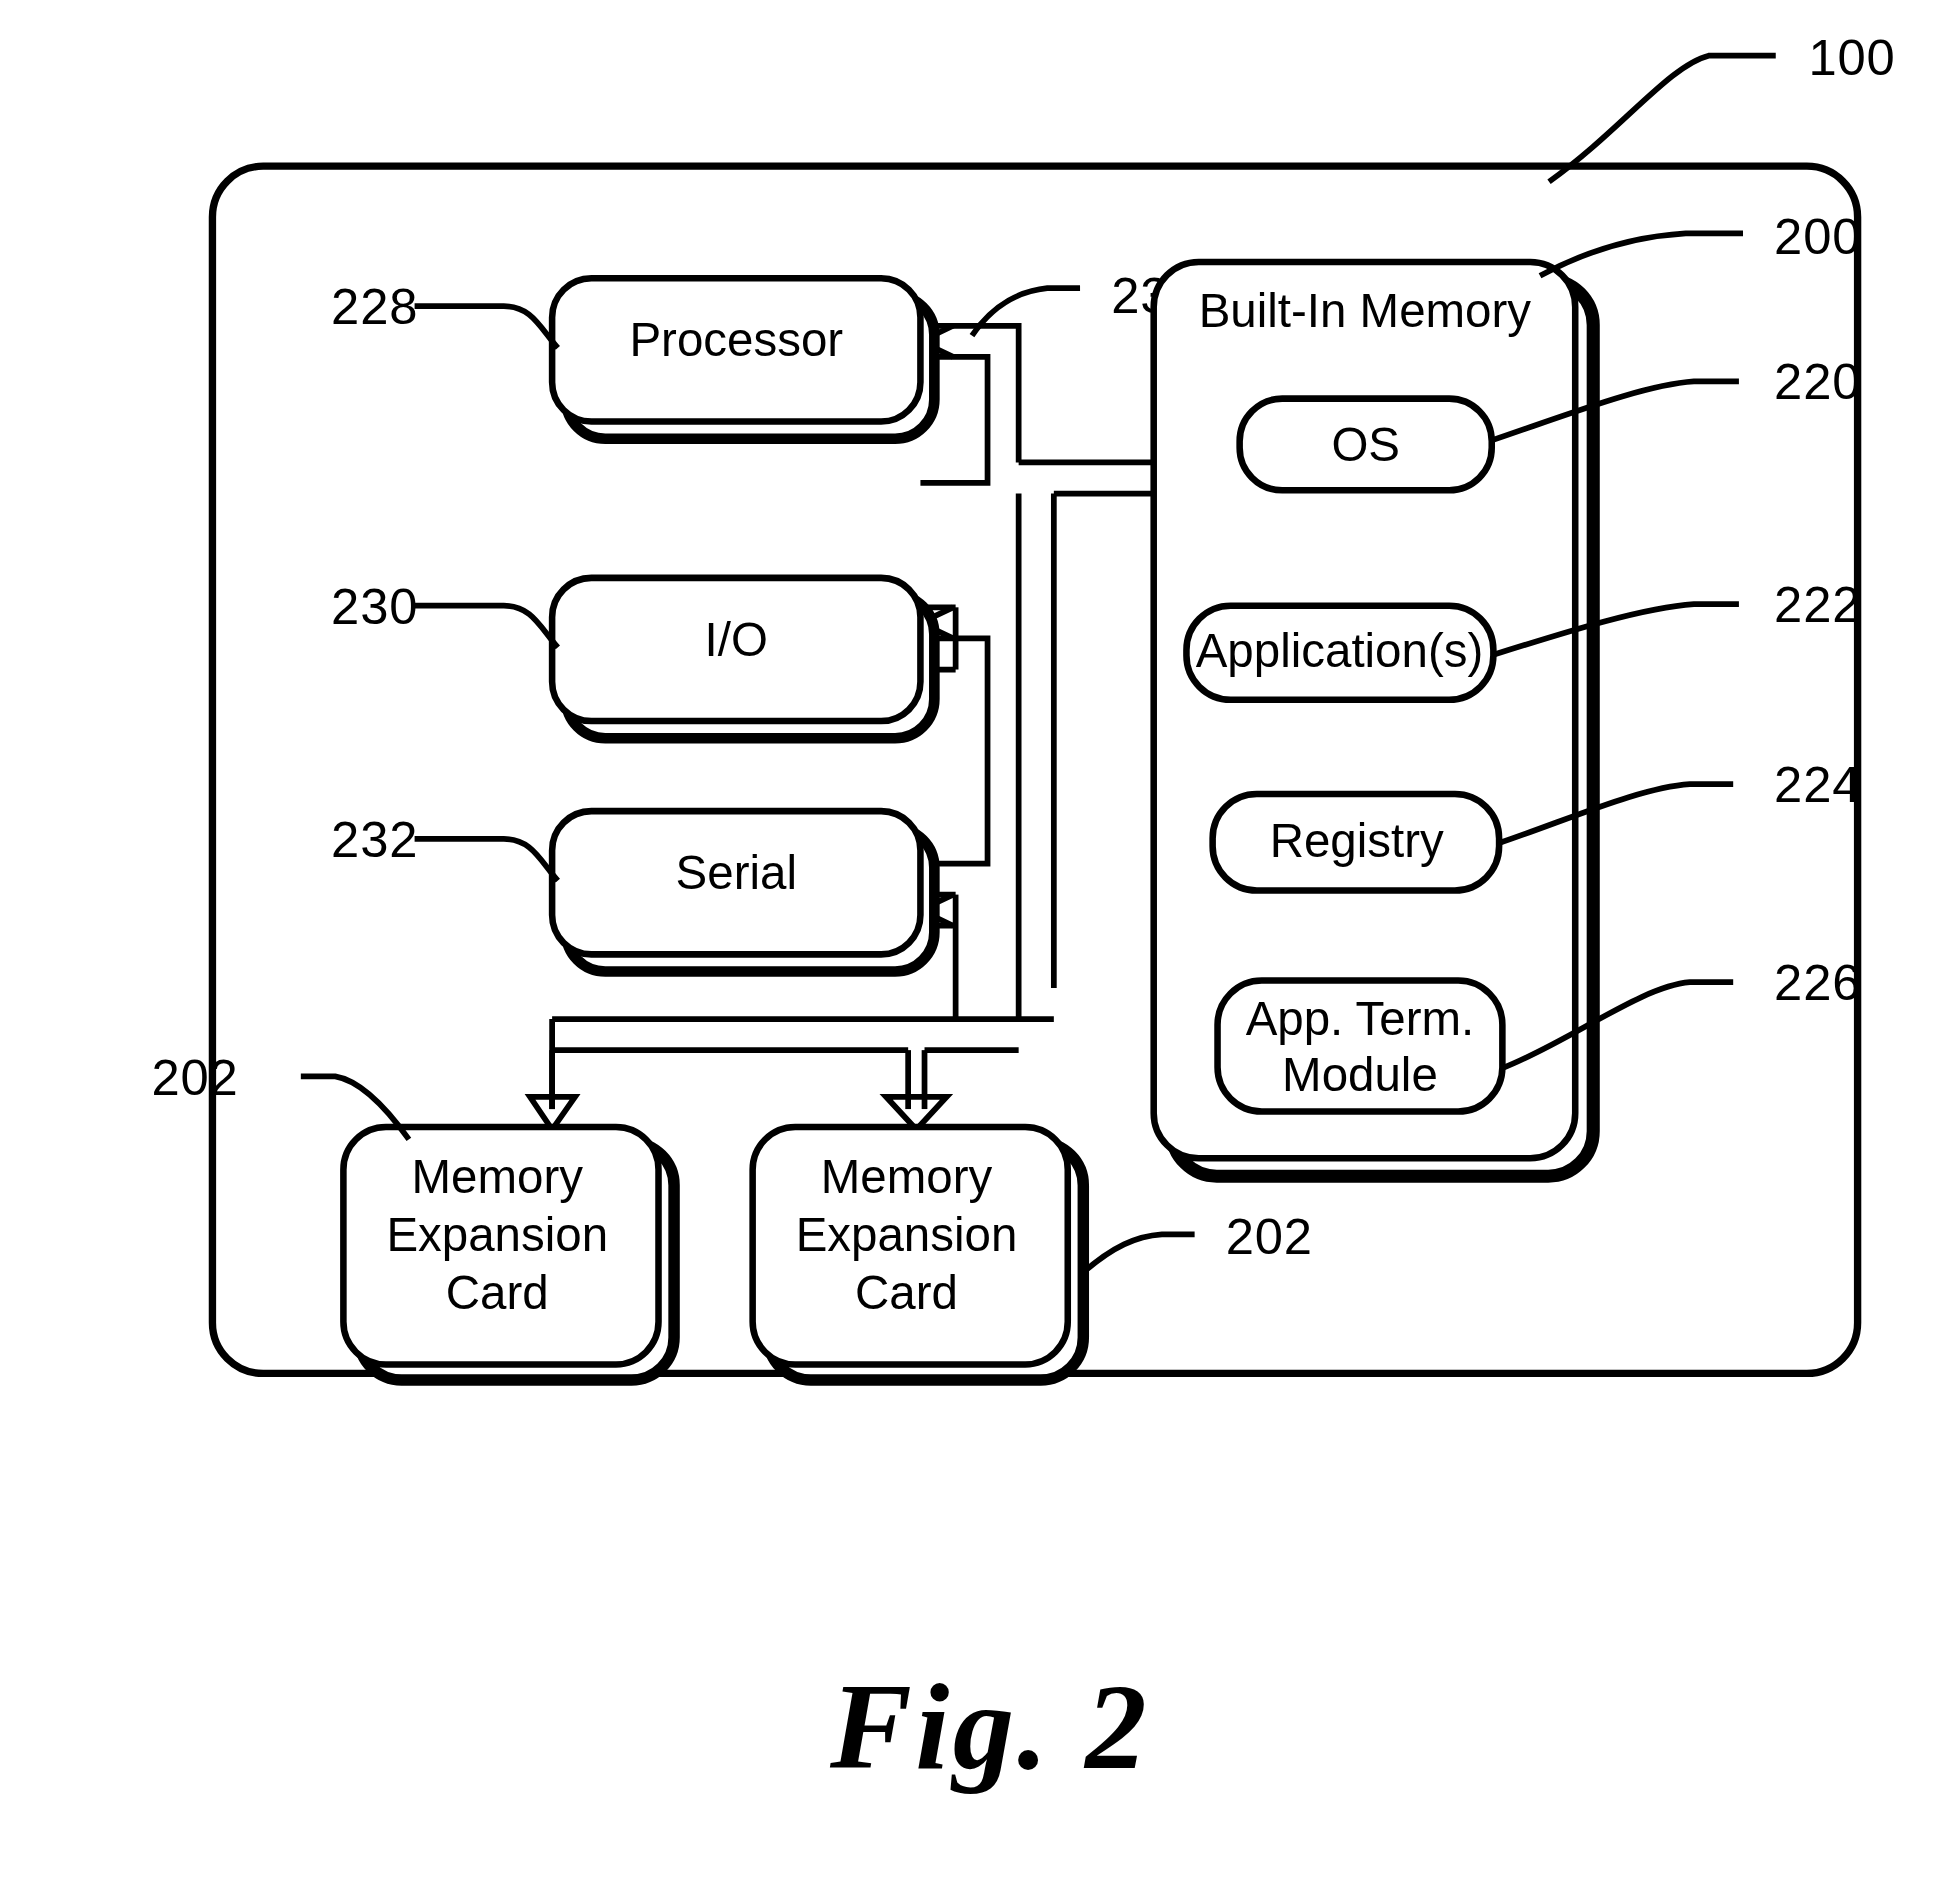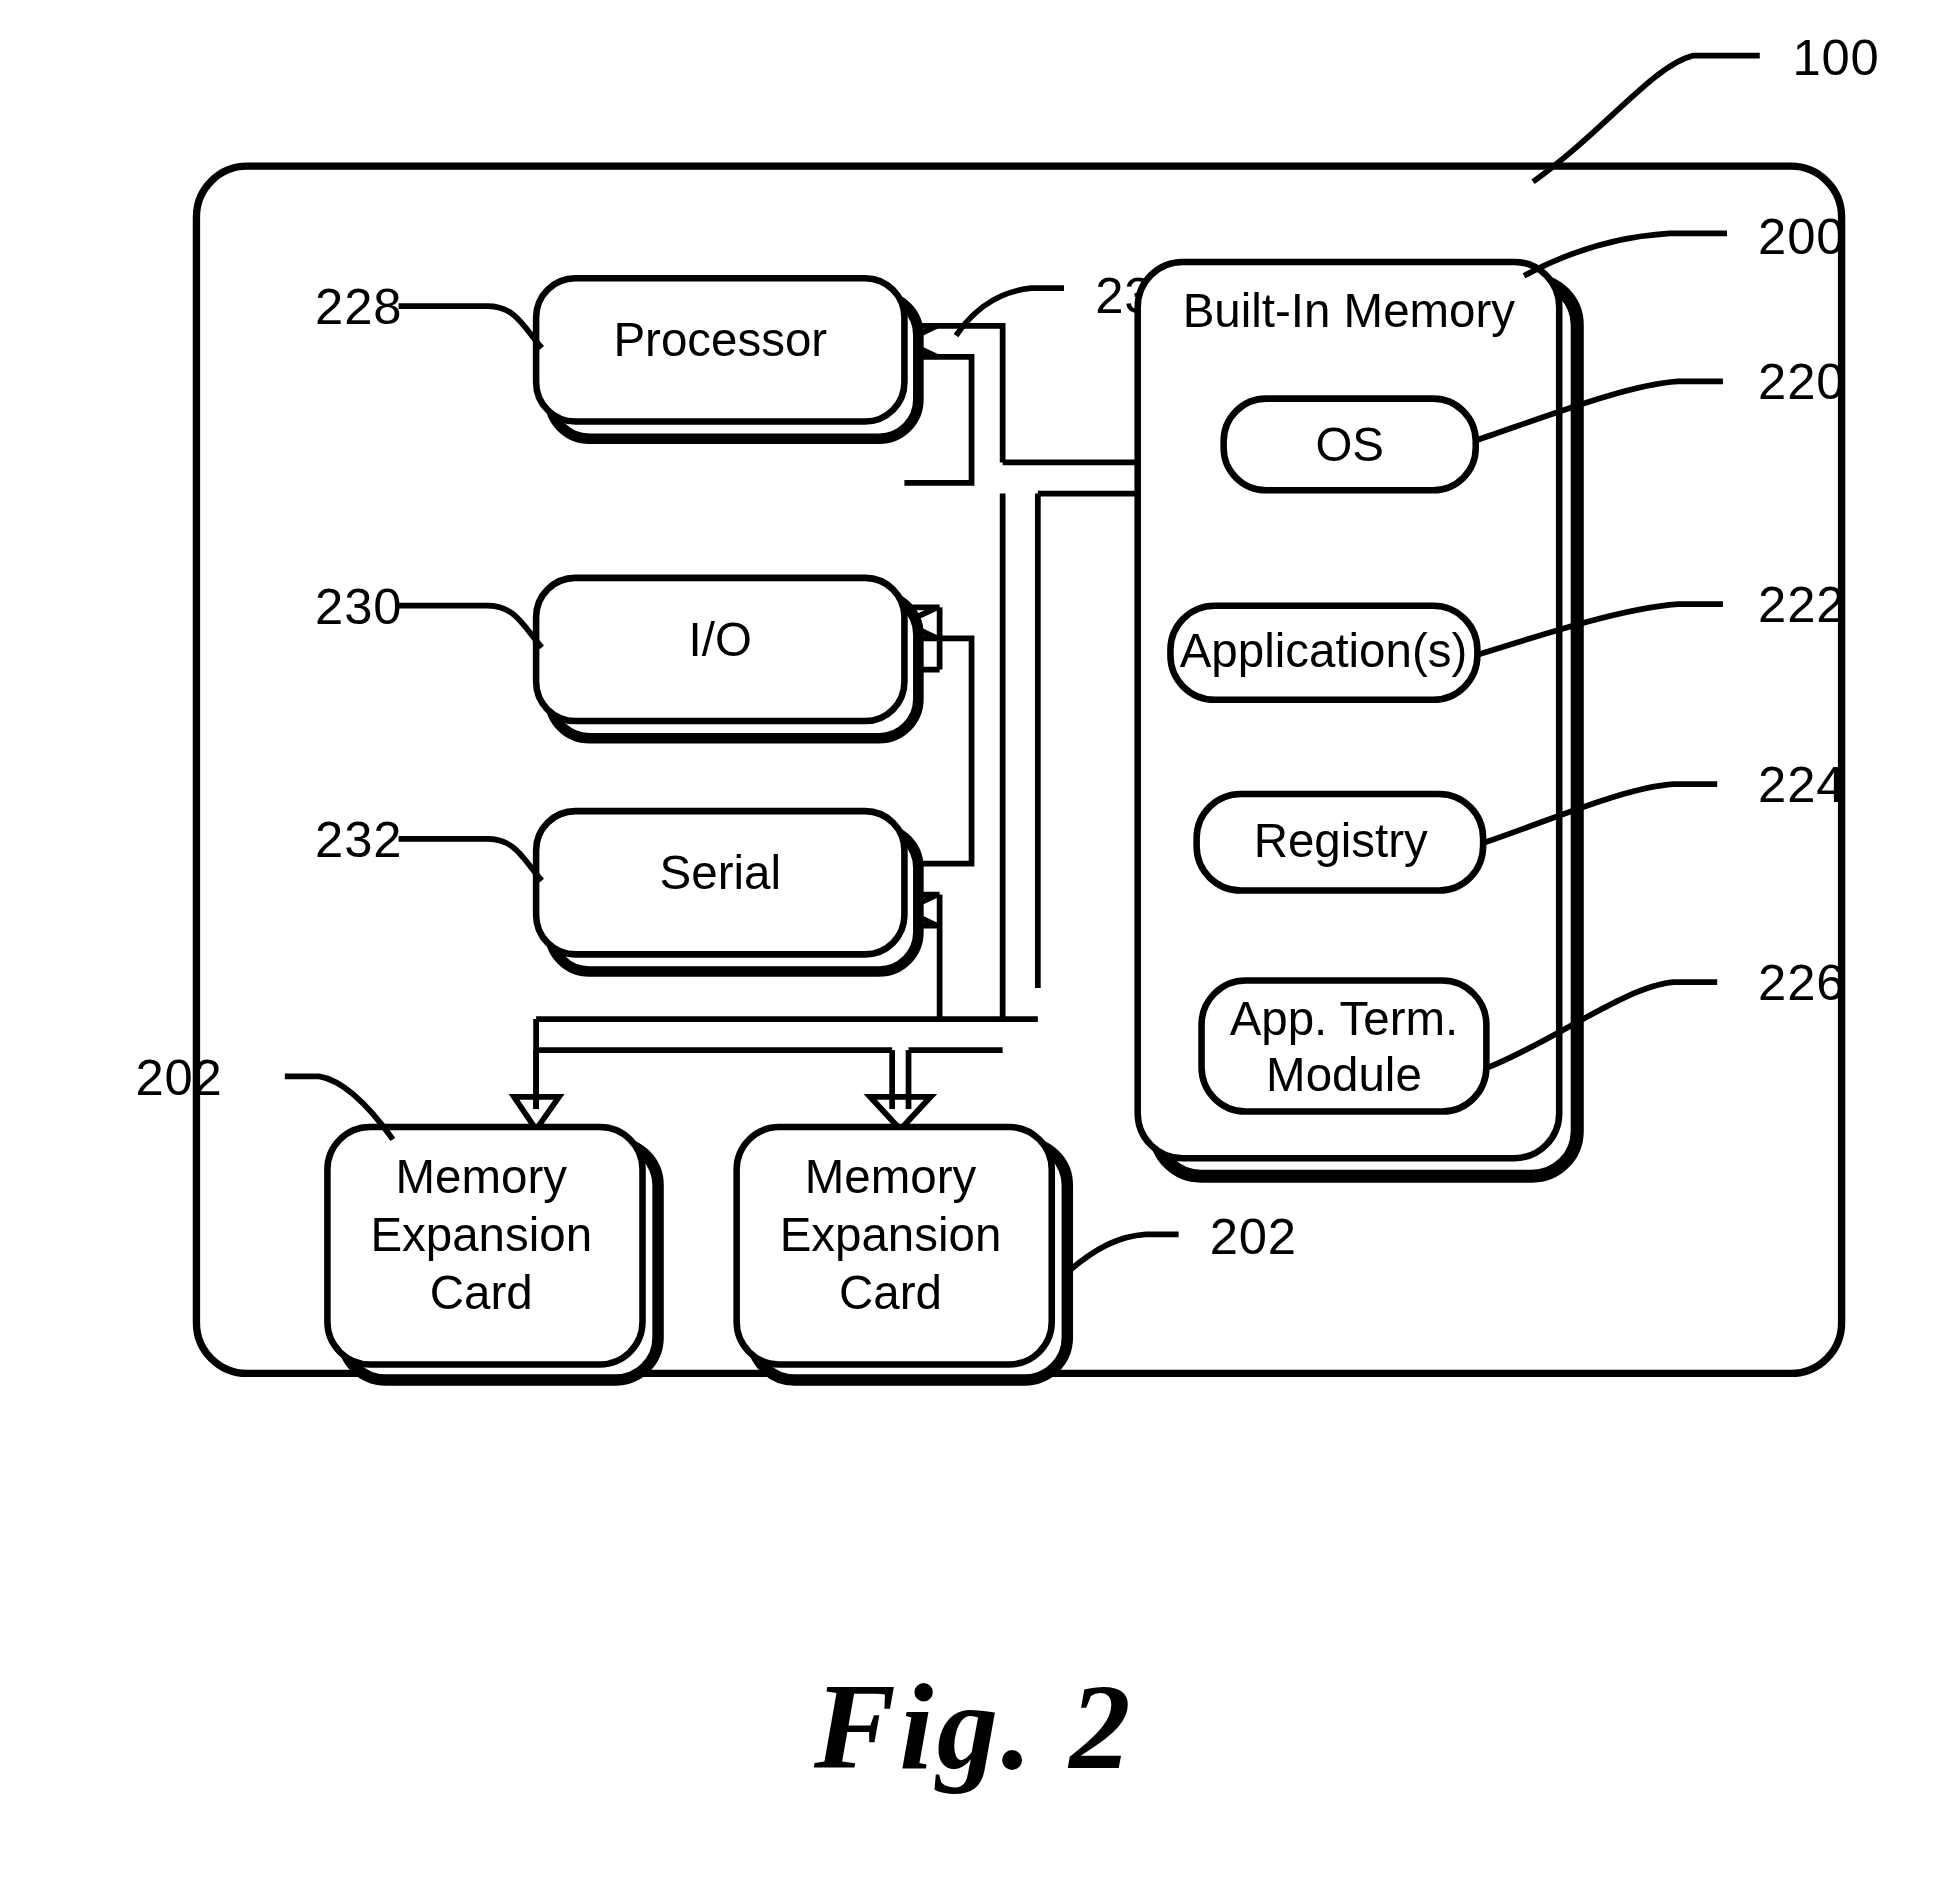--- a/index.html
+++ b/index.html
@@ -9,21 +9,21 @@
   }
   body {
     width: 1939px;
     height: 1903px;
     font-family: "Liberation Sans", sans-serif;
     position: relative;
     overflow: hidden;
   }
   #figure-root {
     position: absolute;
-    left: 0; top: 0;
+    left: 16px; top: 0;
     width: 1649px;
     height: 1903px;
   }
   svg.fig {
     position: absolute;
     left: 0; top: 0;
     width: 1939px;
     height: 1903px;
   }
   .refnum {

